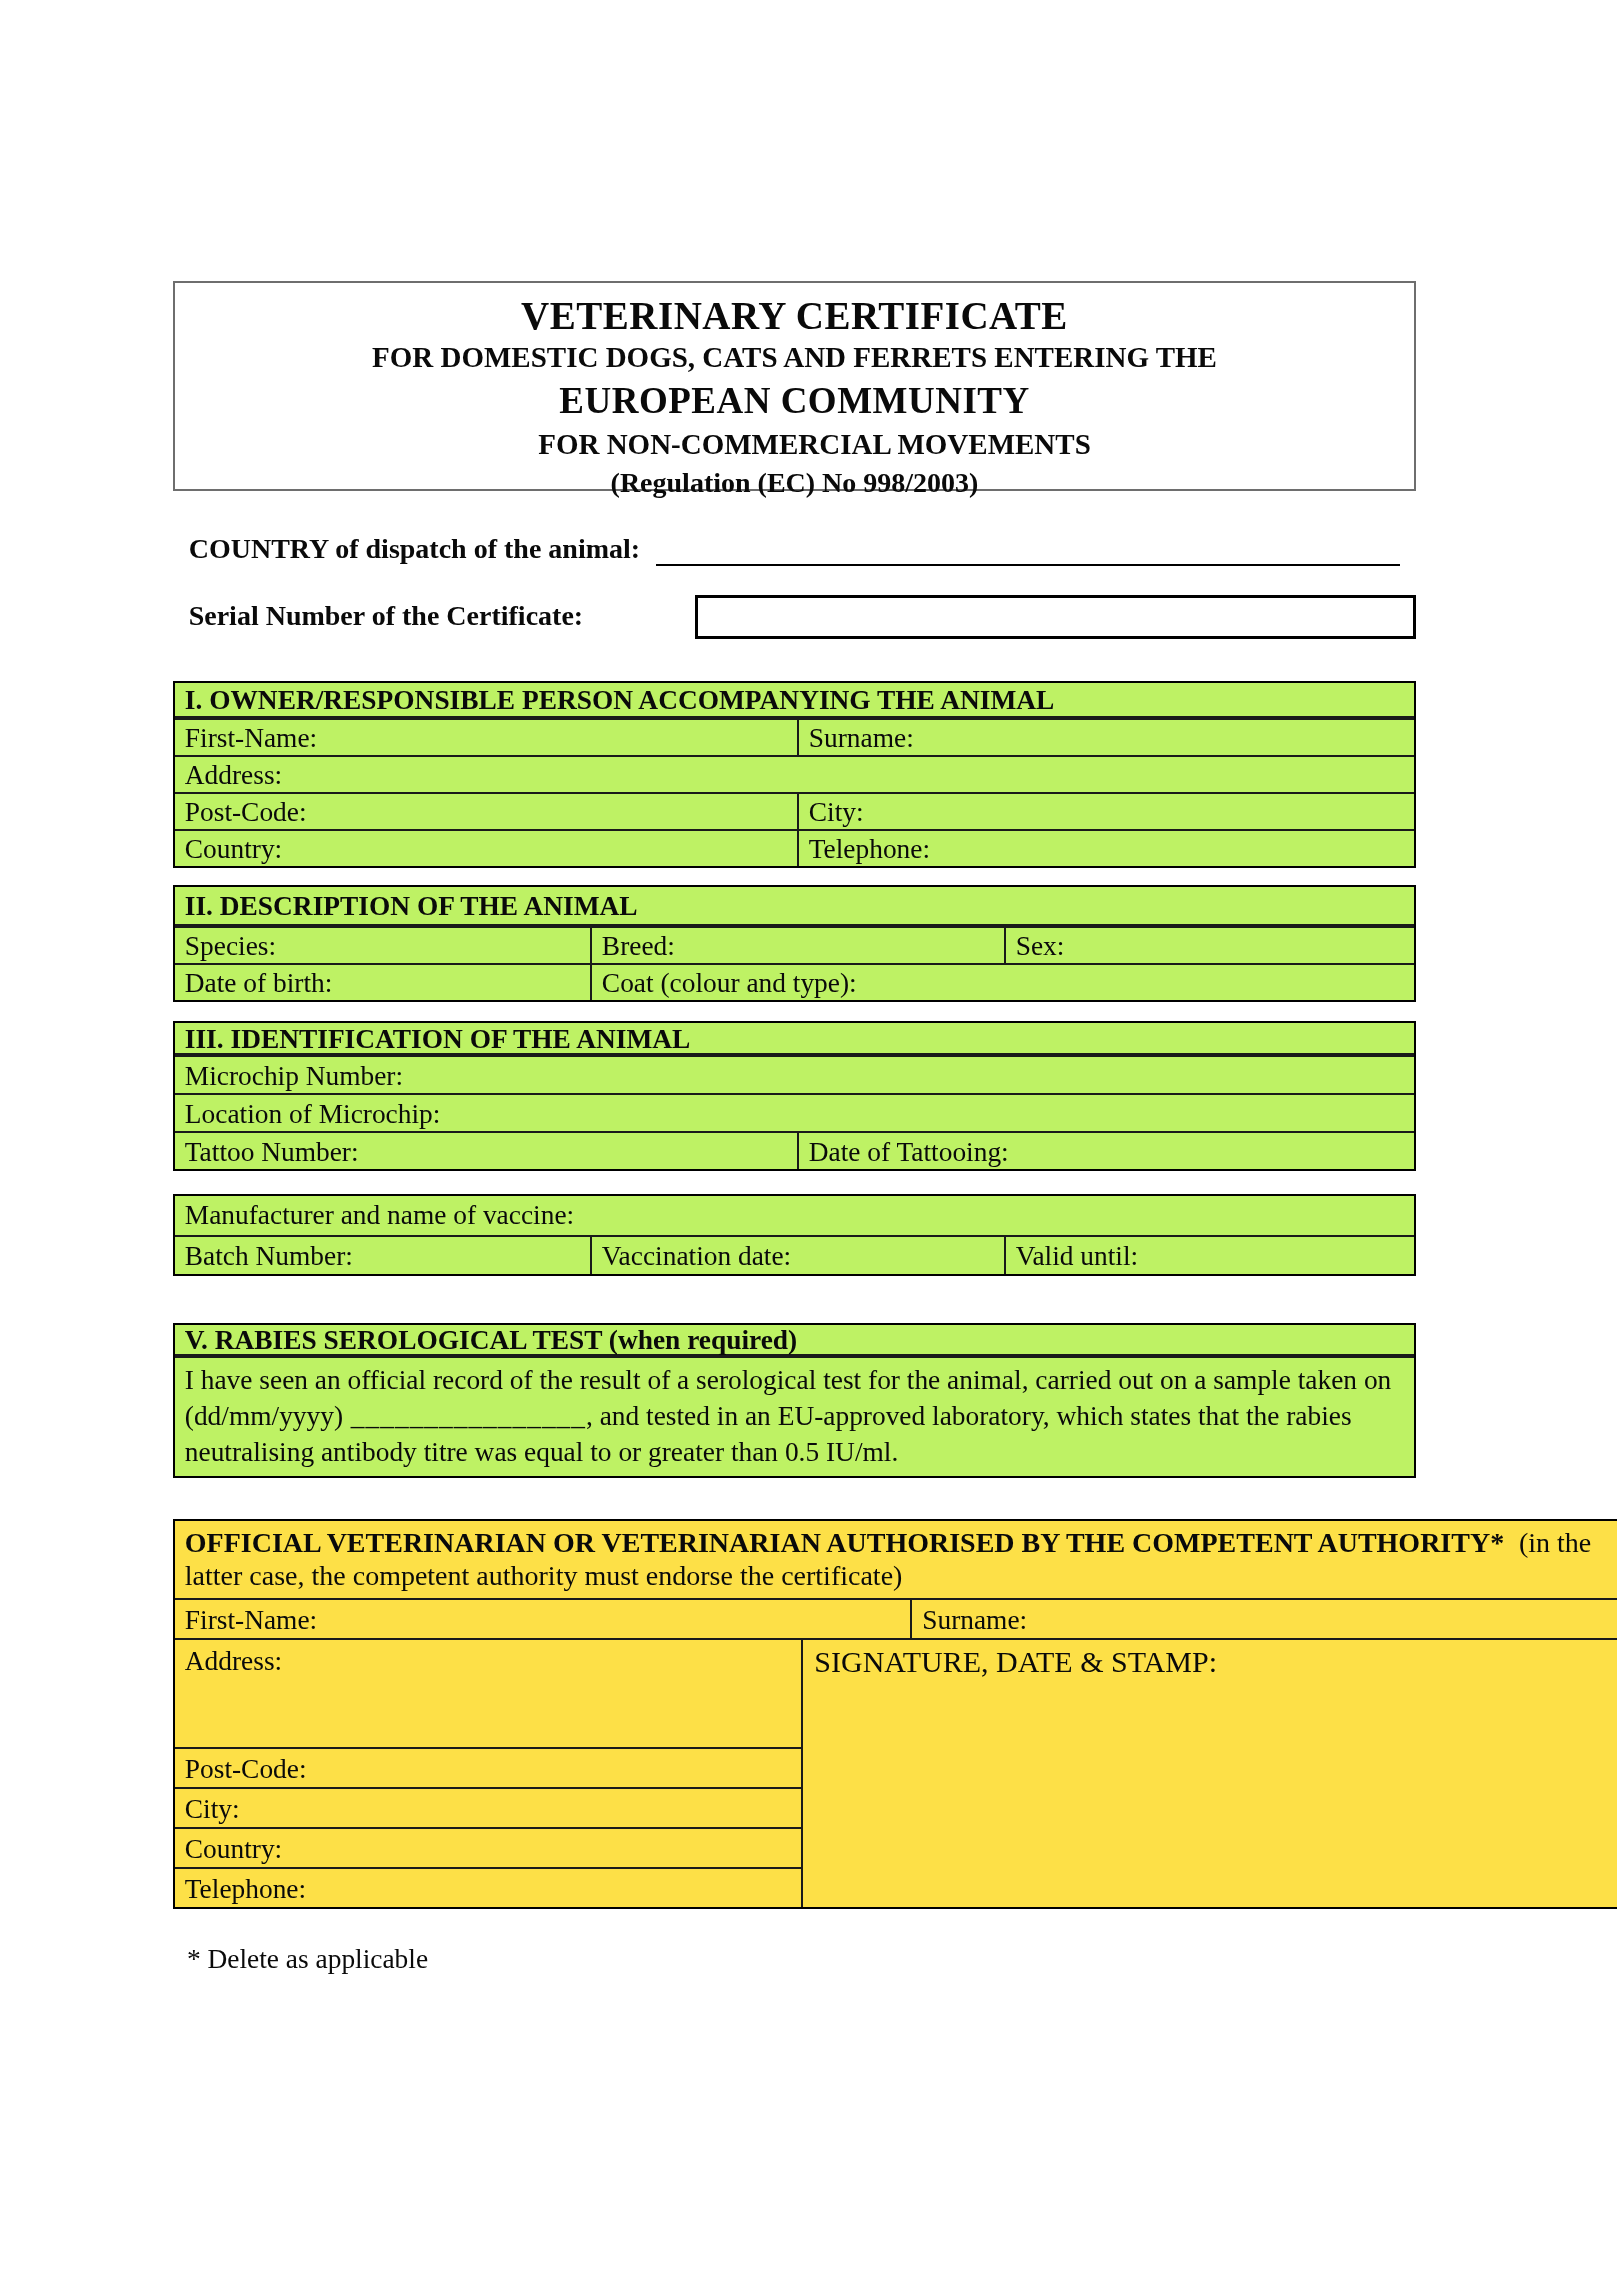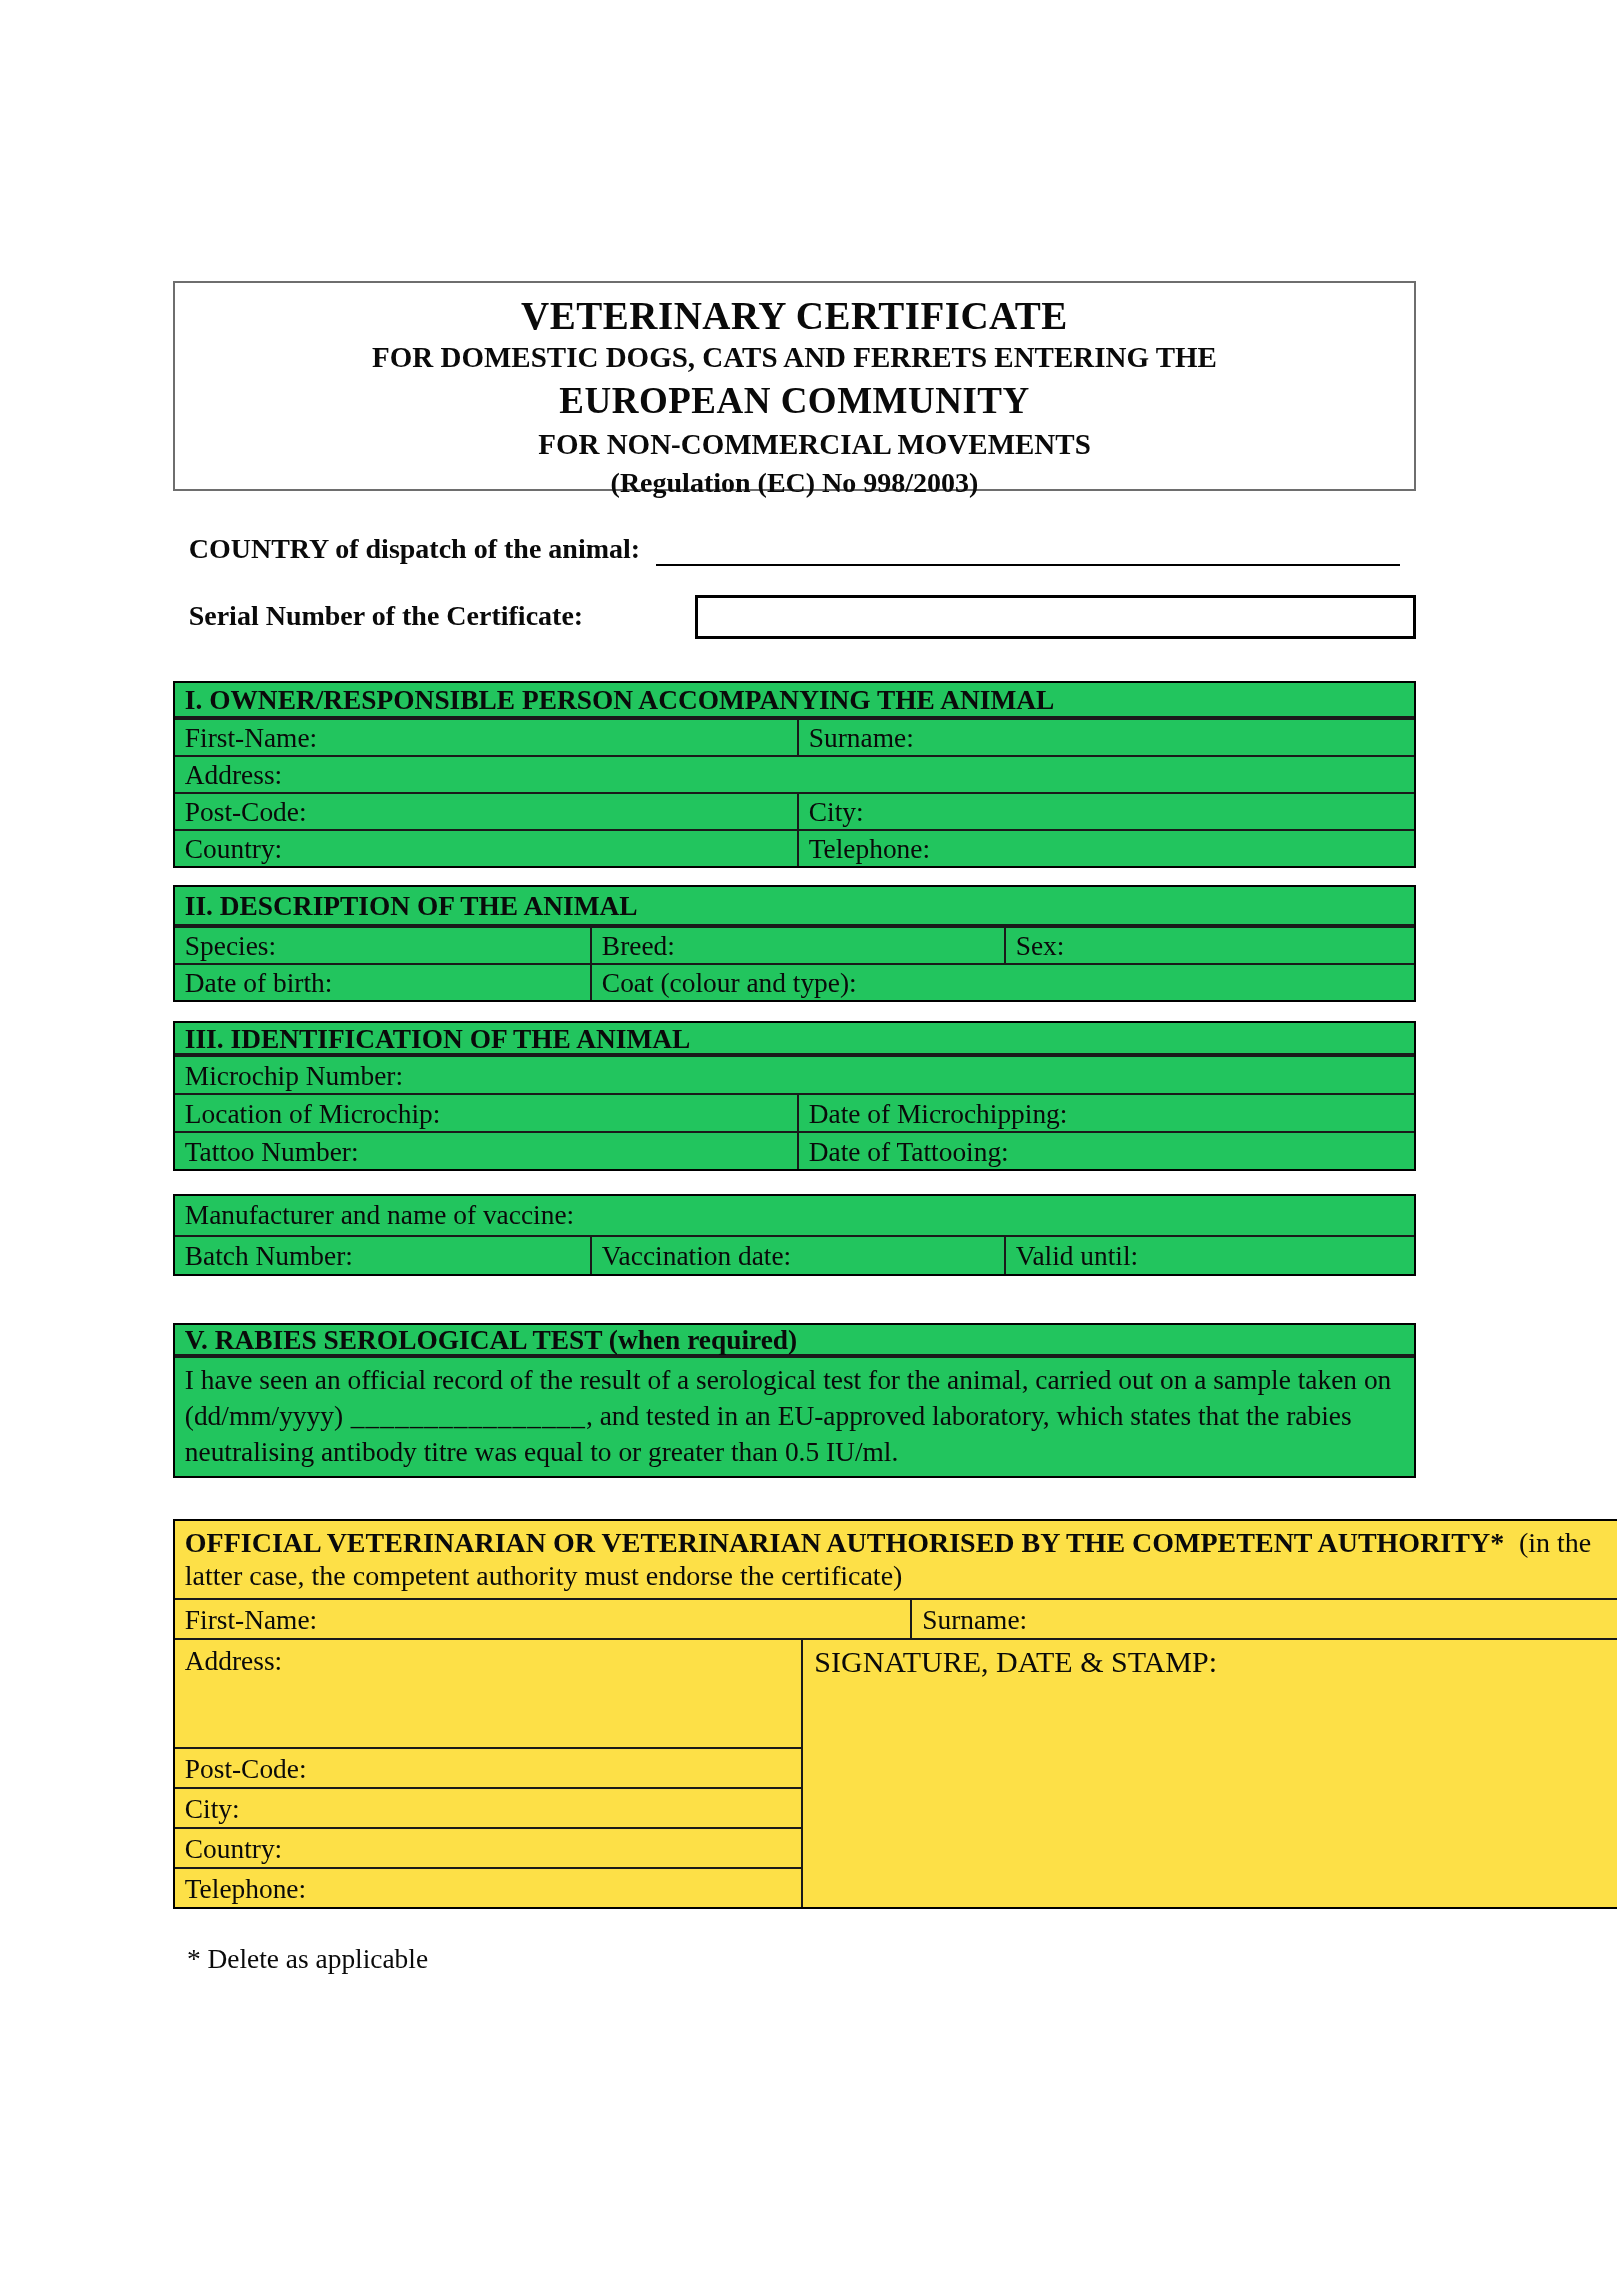--- a/index.html
+++ b/index.html
@@ -42,21 +42,21 @@
   }
   .serial-row .lbl { font-size:28px; font-weight:bold; line-height:47px; }
   .serial-box {
     position:absolute; right:0; top:2.9px; width:721px; height:44px;
     border:3.9px solid #000; background:#fff;
   }
 
   
   .section {
     position:absolute; left:173px; width:1243px;
-    border:2.9px solid #000; background:#22c55e;
+    border:2.9px solid #000; background:#bef264;
   }
   .sec-header {
     font-size:27.4px; font-weight:bold;
     padding:1px 9.8px 0 9.8px;
     border-bottom:2px solid #1a1a1a;
   }
   .row { display:flex; border-top:2px solid #1a1a1a; }
   .row:first-of-type { border-top:none; }
   .cell {
     font-size:27.4px; padding:2px 9.8px 0 9.8px;
@@ -184,21 +184,20 @@
     </div>
   </div>
 
   <div class="section sec-ident">
     <div class="sec-header">III. IDENTIFICATION OF THE ANIMAL</div>
     <div class="row">
       <div class="cell wfull"><span>Microchip Number:</span></div>
     </div>
     <div class="row">
       <div class="cell w50"><span>Location of Microchip:</span></div>
-      <div class="cell w50b"><span>Date of Microchipping:</span></div>
     </div>
     <div class="row">
       <div class="cell w50"><span>Tattoo Number:</span></div>
       <div class="cell w50b"><span>Date of Tattooing:</span></div>
     </div>
   </div>
 
   <div class="section sec-vacc">
     <div class="row">
       <div class="cell wfull"><span>Manufacturer and name of vaccine:</span></div>

